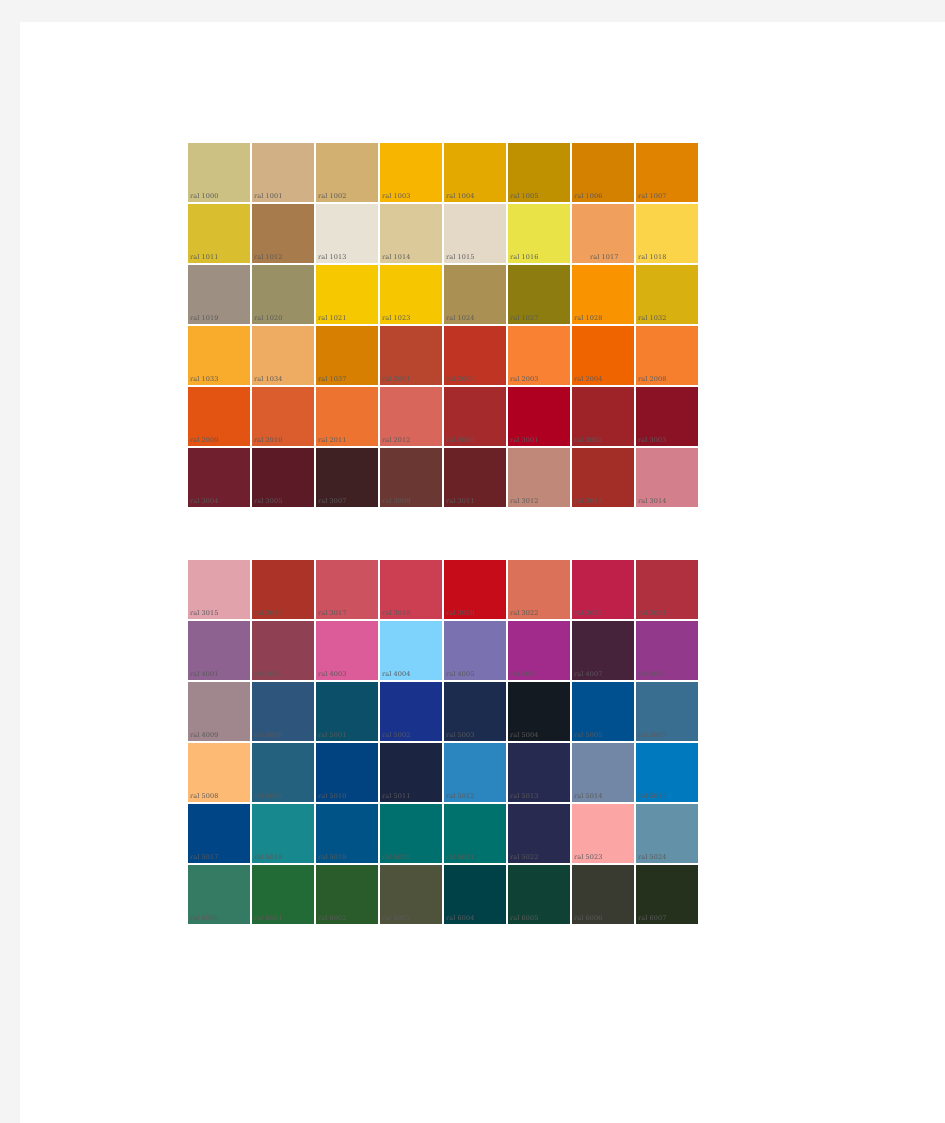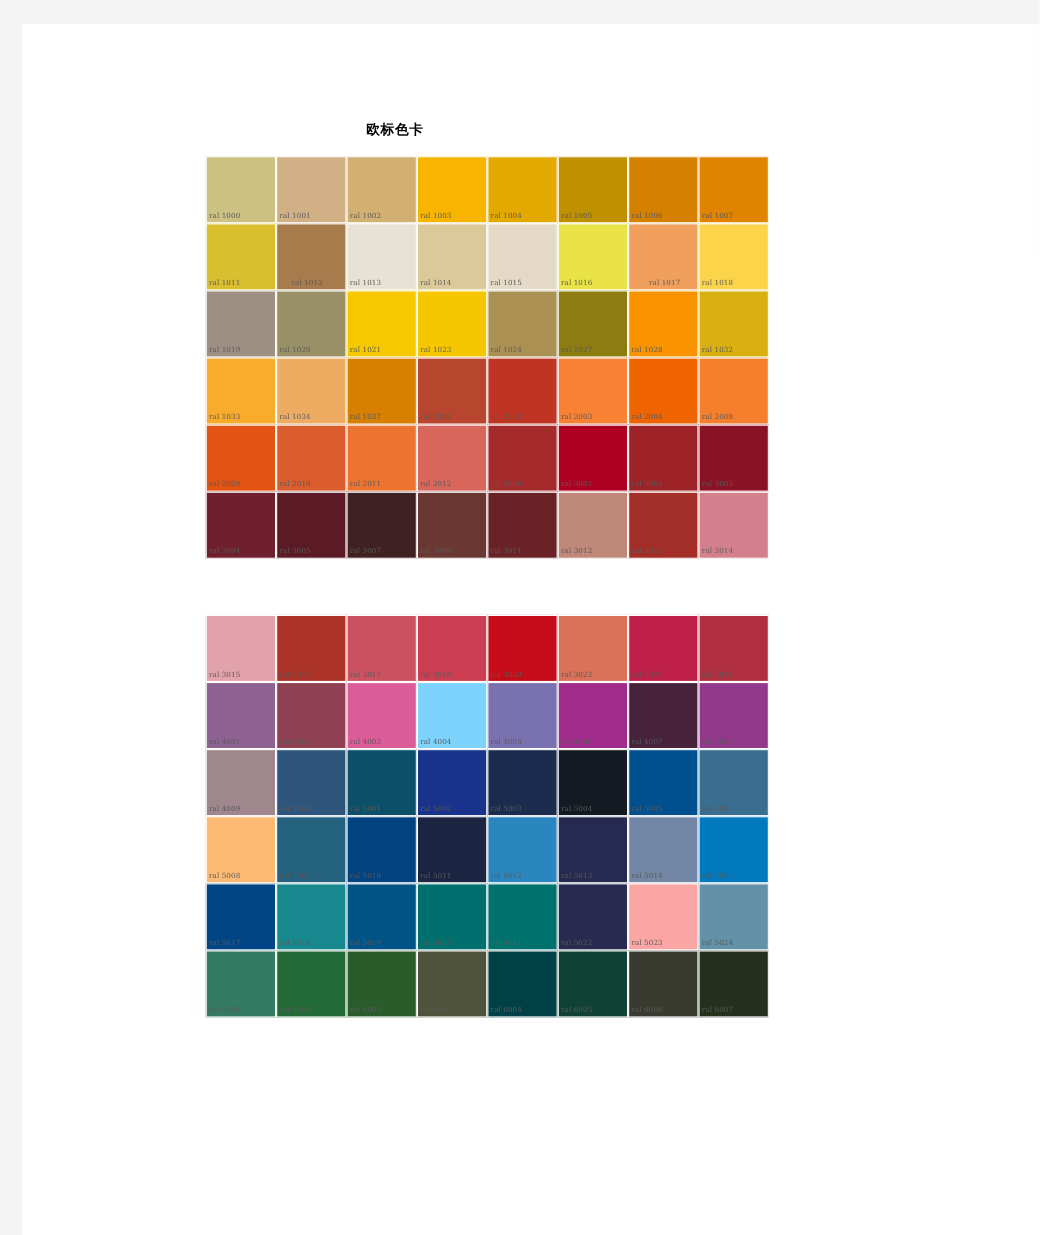--- a/index.html
+++ b/index.html
@@ -62,21 +62,20 @@
     color: #5a5a5a;
     white-space: nowrap;
     letter-spacing: 0.1px;
   }
 </style>
 </head>
 <body>
 
 <div id="page">
 
-  <div id="doc-title">欧标色卡</div>
 
   <div class="swatch-grid" id="grid-1" style="grid-template-columns: repeat(8, 1fr);">
       <div class="swatch" style="background: rgb(204, 193, 131);">
         <span class="swatch-label" style="color: rgb(90, 90, 90);">ral 1000</span>
       </div>
       <div class="swatch" style="background: rgb(208, 176, 132);">
         <span class="swatch-label" style="color: rgb(90, 90, 90);">ral 1001</span>
       </div>
       <div class="swatch" style="background: rgb(210, 176, 113);">
         <span class="swatch-label" style="color: rgb(90, 90, 90);">ral 1002</span>
@@ -93,21 +92,21 @@
       <div class="swatch" style="background: rgb(213, 129, 0);">
         <span class="swatch-label" style="color: rgb(90, 90, 90);">ral 1006</span>
       </div>
       <div class="swatch" style="background: rgb(224, 131, 0);">
         <span class="swatch-label" style="color: rgb(90, 90, 90);">ral 1007</span>
       </div>
       <div class="swatch" style="background: rgb(217, 191, 47);">
         <span class="swatch-label" style="color: rgb(90, 90, 90);">ral 1011</span>
       </div>
       <div class="swatch" style="background: rgb(168, 123, 77);">
-        <span class="swatch-label" style="color: rgb(90, 90, 90); padding-left: 11px;">ral 1012</span>
+        <span class="swatch-label" style="color: rgb(90, 90, 90);">ral 1012</span>
       </div>
       <div class="swatch" style="background: rgb(232, 226, 213);">
         <span class="swatch-label" style="color: rgb(90, 90, 90);">ral 1013</span>
       </div>
       <div class="swatch" style="background: rgb(219, 201, 153);">
         <span class="swatch-label" style="color: rgb(90, 90, 90);">ral 1014</span>
       </div>
       <div class="swatch" style="background: rgb(227, 217, 198);">
         <span class="swatch-label" style="color: rgb(90, 90, 90);">ral 1015</span>
       </div>

